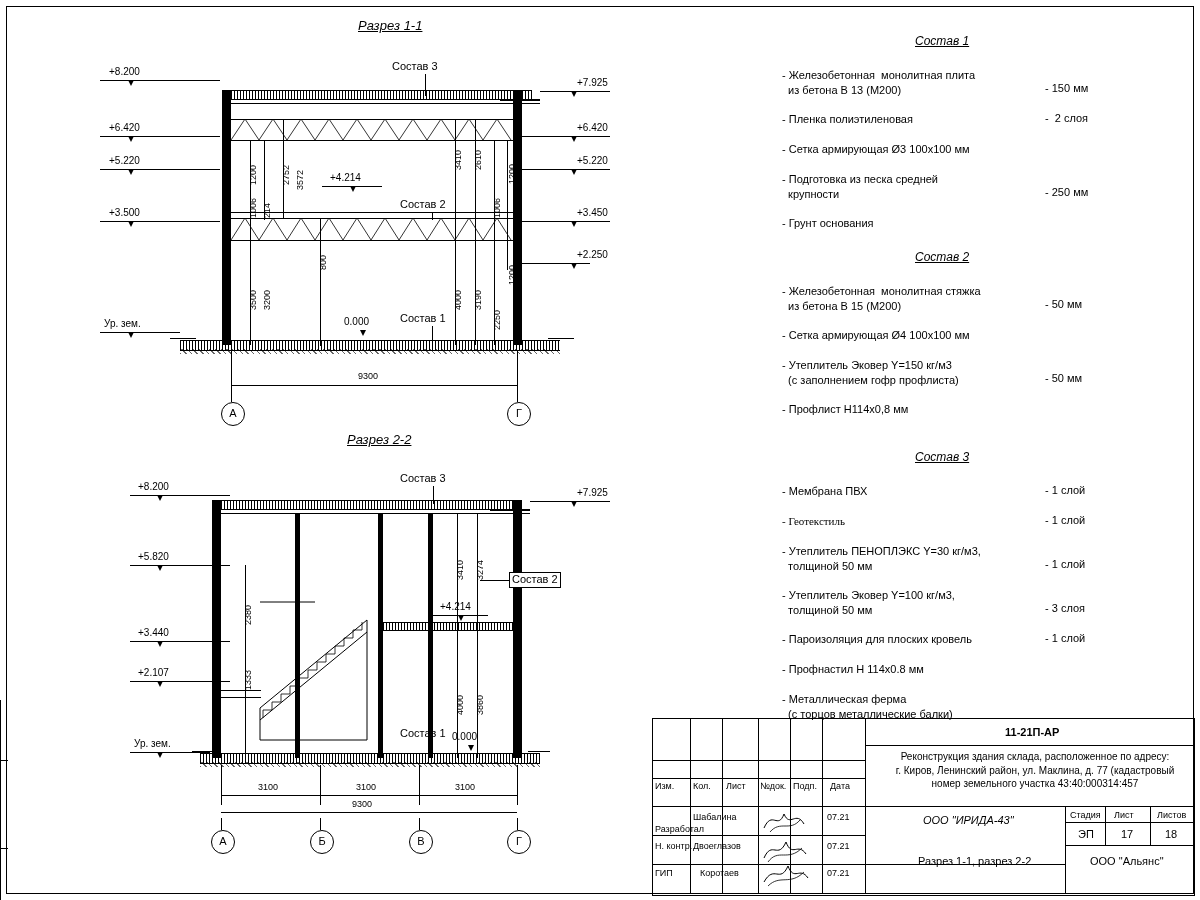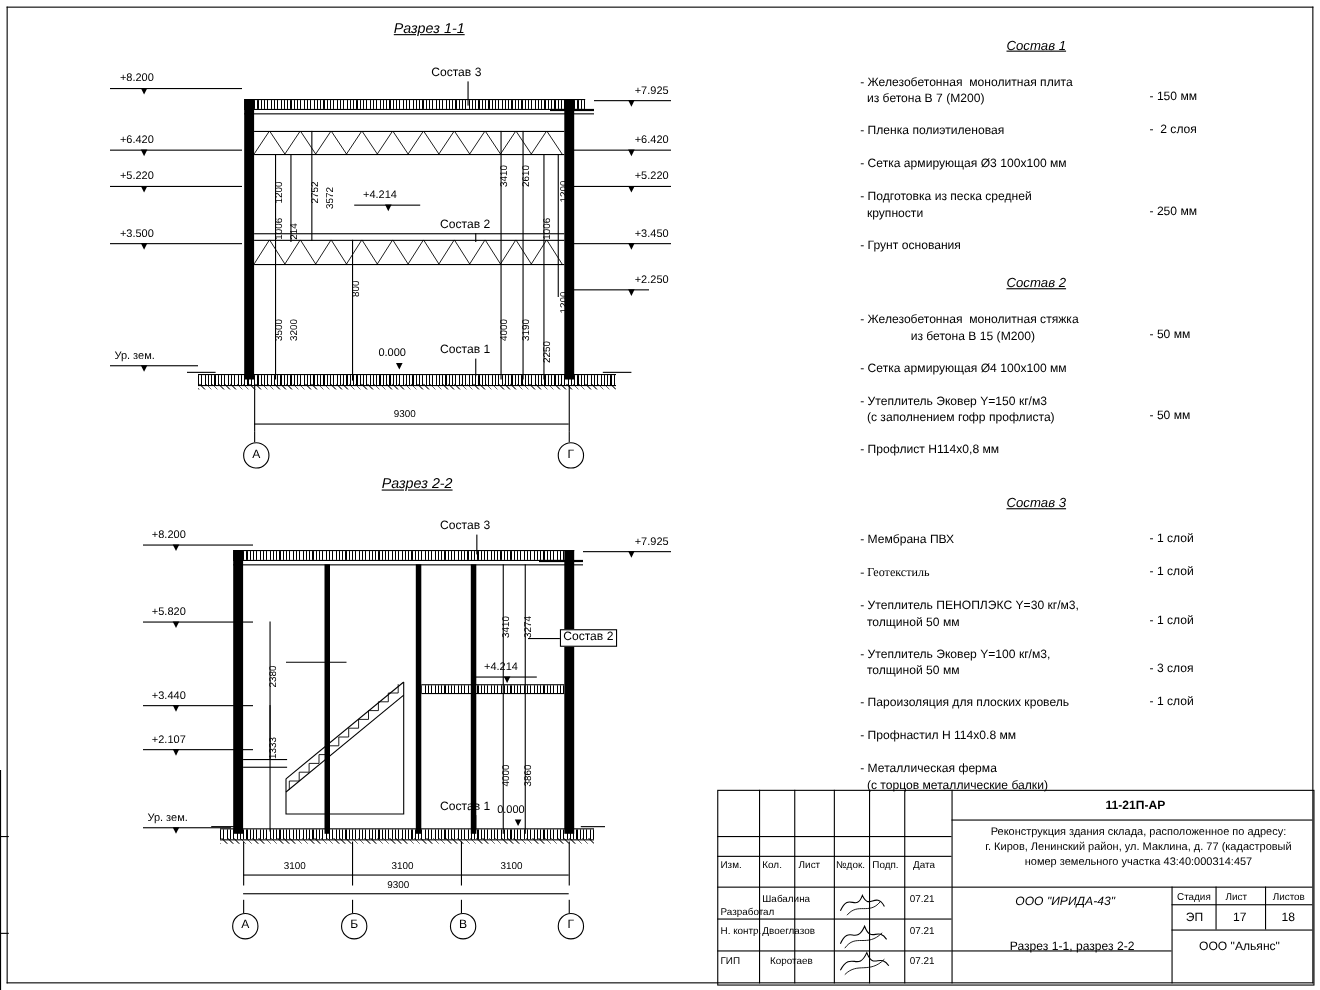--- a/index.html
+++ b/index.html
@@ -253,31 +253,31 @@
   <div class="circ" style="left:409px;top:830px;">В</div>
   <div class="circ" style="left:507px;top:830px;">Г</div>
   <div class="ln vl" style="left:221px;top:818px;height:12px;"></div>
   <div class="ln vl" style="left:320px;top:818px;height:12px;"></div>
   <div class="ln vl" style="left:419px;top:818px;height:12px;"></div>
   <div class="ln vl" style="left:517px;top:818px;height:12px;"></div>
 
   <div id="comp-root">
       <div class="sec-title" style="left: 915px; top: 34px;">Состав 1</div>
       <div class="cmpitem" style="left: 782px; top: 68px; line-height: 1.35;">- Железобетонная  монолитная плита
-  из бетона В 7 (М200)</div>
+  из бетона В 13 (М200)</div>
       <div class="cmpval" style="left: 1045px; top: 82px;">- 150 мм</div>
       <div class="cmpitem" style="left: 782px; top: 112px; line-height: 1.35;">- Пленка полиэтиленовая</div>
       <div class="cmpval" style="left: 1045px; top: 112px;">-  2 слоя</div>
       <div class="cmpitem" style="left: 782px; top: 142px; line-height: 1.35;">- Сетка армирующая Ø3 100х100 мм</div>
       <div class="cmpitem" style="left: 782px; top: 172px; line-height: 1.35;">- Подготовка из песка средней
   крупности</div>
       <div class="cmpval" style="left: 1045px; top: 186px;">- 250 мм</div>
       <div class="cmpitem" style="left: 782px; top: 216px; line-height: 1.35;">- Грунт основания</div>
       <div class="sec-title" style="left: 915px; top: 250px;">Состав 2</div>
-      <div class="cmpitem" style="left: 782px; top: 284px; line-height: 1.35; text-align: center;">- Железобетонная  монолитная стяжка
+      <div class="cmpitem" style="left: 782px; top: 284px; line-height: 1.35;">- Железобетонная  монолитная стяжка
   из бетона В 15 (М200)</div>
       <div class="cmpval" style="left: 1045px; top: 298px;">- 50 мм</div>
       <div class="cmpitem" style="left: 782px; top: 328px; line-height: 1.35;">- Сетка армирующая Ø4 100х100 мм</div>
       <div class="cmpitem" style="left: 782px; top: 358px; line-height: 1.35;">- Утеплитель Эковер Y=150 кг/м3
   (с заполнением гофр профлиста)</div>
       <div class="cmpval" style="left: 1045px; top: 372px;">- 50 мм</div>
       <div class="cmpitem" style="left: 782px; top: 402px; line-height: 1.35;">- Профлист Н114х0,8 мм</div>
       <div class="sec-title" style="left: 915px; top: 450px;">Состав 3</div>
       <div class="cmpitem" style="left: 782px; top: 484px; line-height: 1.35;">- Мембрана ПВХ</div>
       <div class="cmpval" style="left: 1045px; top: 484px;">- 1 слой</div>

